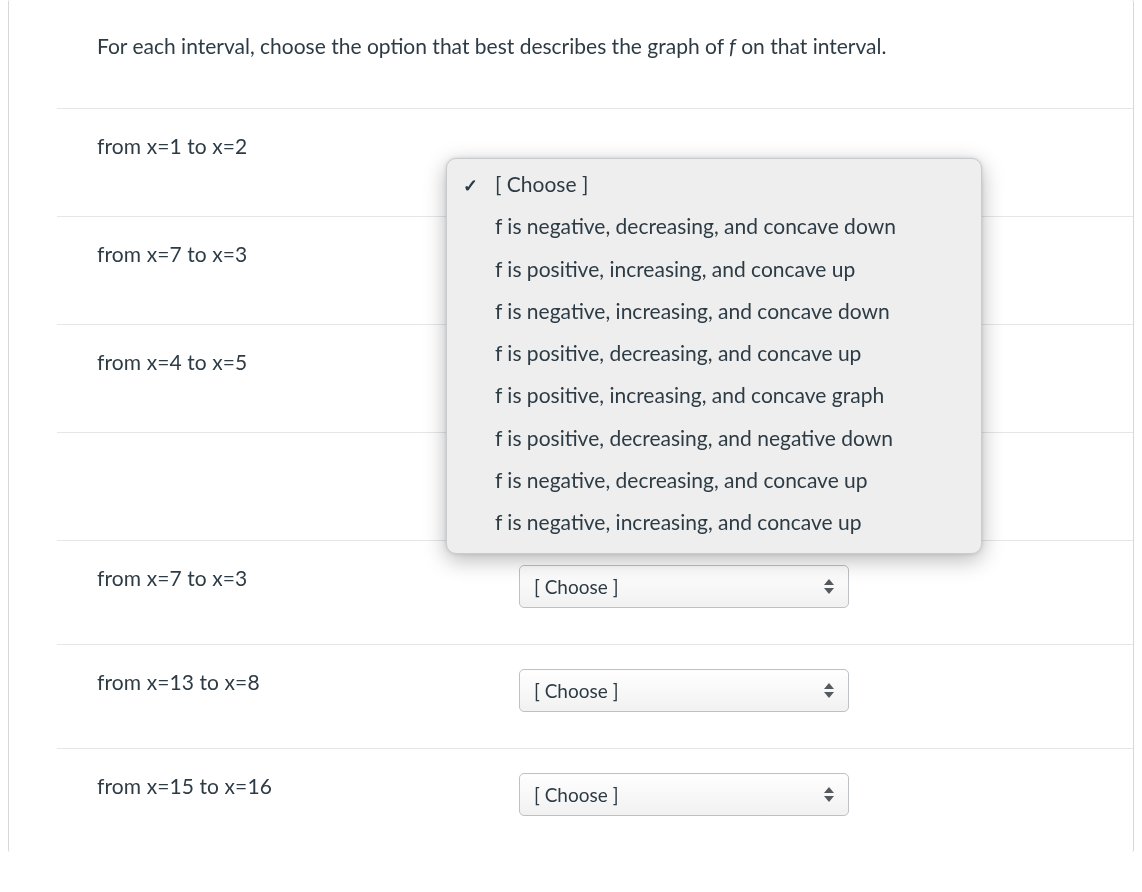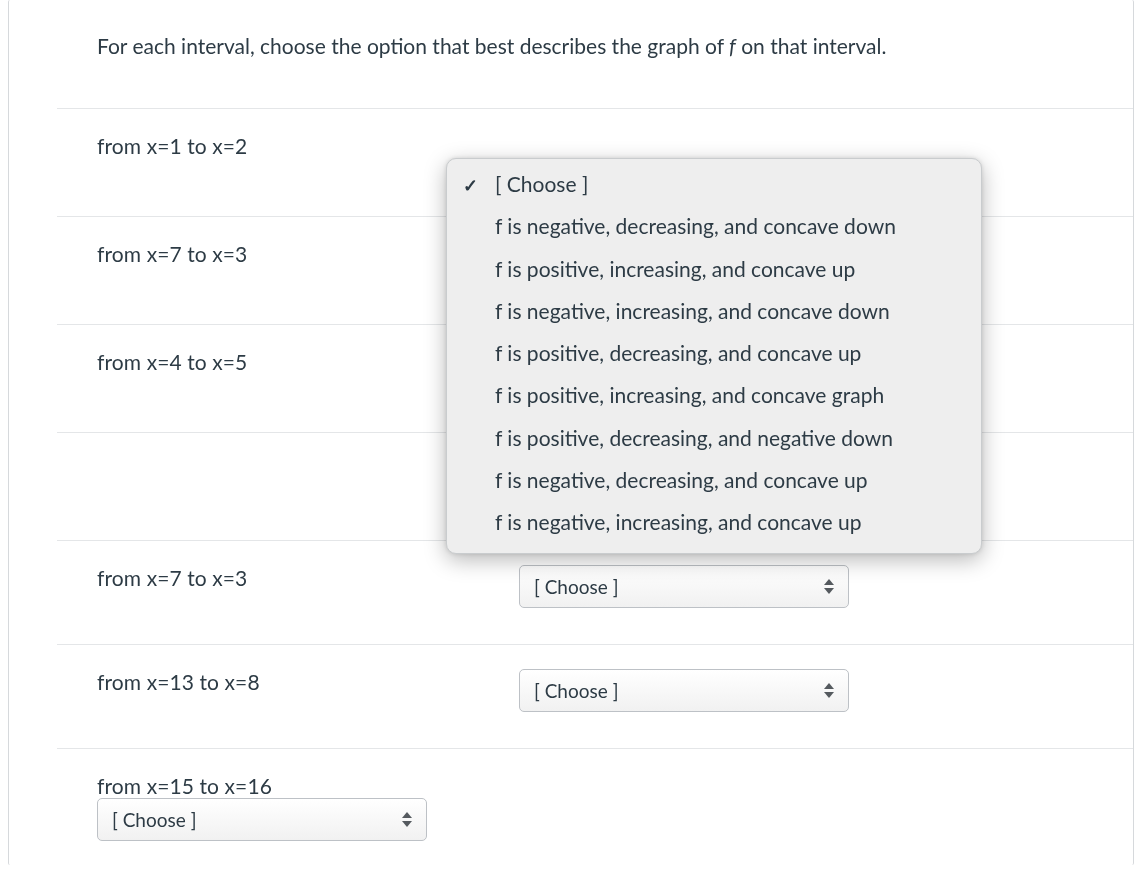--- a/index.html
+++ b/index.html
@@ -171,21 +171,21 @@
         <div class="select">
           <span>[ Choose ]</span>
           <span class="affordance">
             <span class="tri-up"></span>
               <span class="tri-down"></span>
           </span>
         </div>
       </div>
     </div>
 
-    <div class="row" style="border-bottom:none;flex-direction:column;">
+    <div class="row" style="border-bottom:none;">
       <div class="row-label">from x=15 to x=16</div>
       <div class="row-control">
         <div class="select">
           <span>[ Choose ]</span>
           <span class="affordance">
             <span class="tri-up"></span>
               <span class="tri-down"></span>
           </span>
         </div>
       </div>

